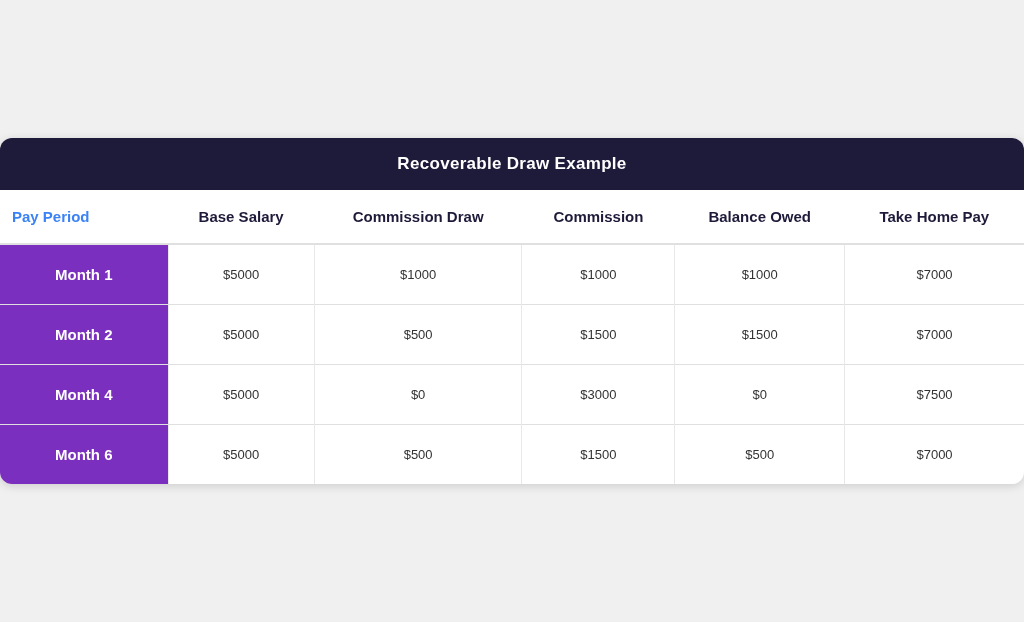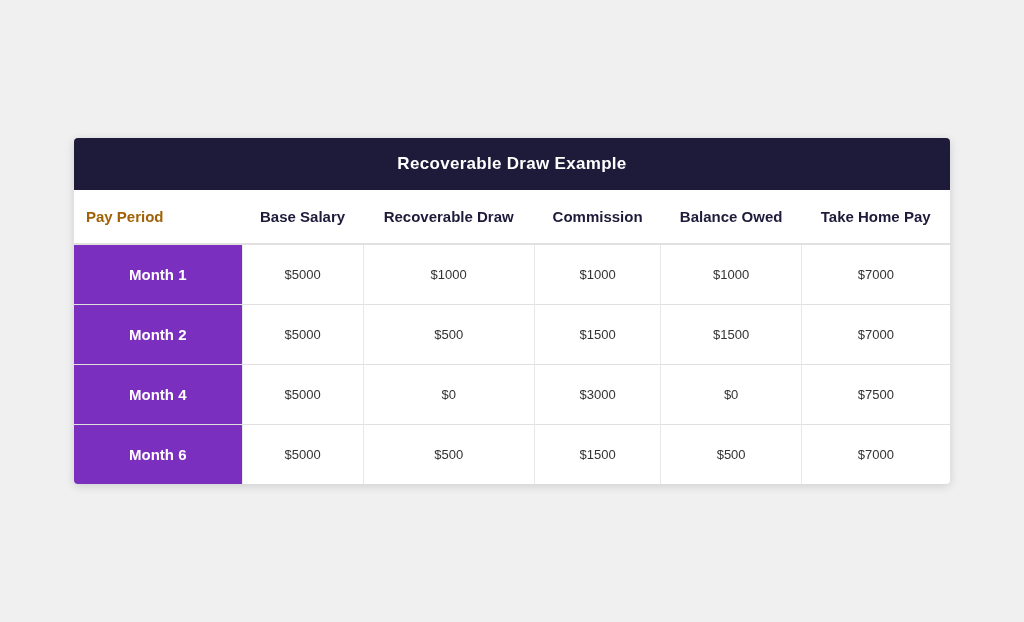--- a/index.html
+++ b/index.html
@@ -11,23 +11,23 @@
     body {
       background: #f0f0f0;
       display: flex;
       justify-content: center;
       align-items: center;
       min-height: 100vh;
       font-family: Arial, sans-serif;
     }
 
     .table-container {
-      width: 876px;
+      width: 1024px;
       background: #ffffff;
-      border-radius: 4px;
+      border-radius: 12px;
       overflow: hidden;
       box-shadow: 0 2px 10px rgba(0,0,0,0.15);
     }
 
     .table-title {
       background: #1e1b3a;
       color: #ffffff;
       text-align: center;
       padding: 16px 20px;
       font-size: 17px;
@@ -49,21 +49,21 @@
       text-align: center;
       font-size: 15px;
       font-weight: bold;
       color: #1e1b3a;
       border-bottom: 2px solid #e0e0e0;
       vertical-align: middle;
     }
 
     thead th.pay-period-header {
       text-align: left;
-      color: #a16207;
+      color: #3b82f6;
       width: 168px;
     }
 
     tbody tr {
       border-bottom: 1px solid #e0e0e0;
     }
 
     tbody tr:last-child {
       border-bottom: none;
     }
@@ -93,21 +93,21 @@
 </head>
 <body>
 
 <div class="table-container">
   <div class="table-title">Recoverable Draw Example</div>
   <table>
     <thead>
       <tr>
         <th class="pay-period-header">Pay Period</th>
         <th>Base Salary</th>
-        <th>Recoverable Draw</th>
+        <th>Commission Draw</th>
         <th>Commission</th>
         <th>Balance Owed</th>
         <th>Take Home Pay</th>
       </tr>
     </thead>
     <tbody id="table-body">
     <tr>
           <td class="pay-period-cell">Month 1</td>
           <td>$5000</td>
           <td>$1000</td>

